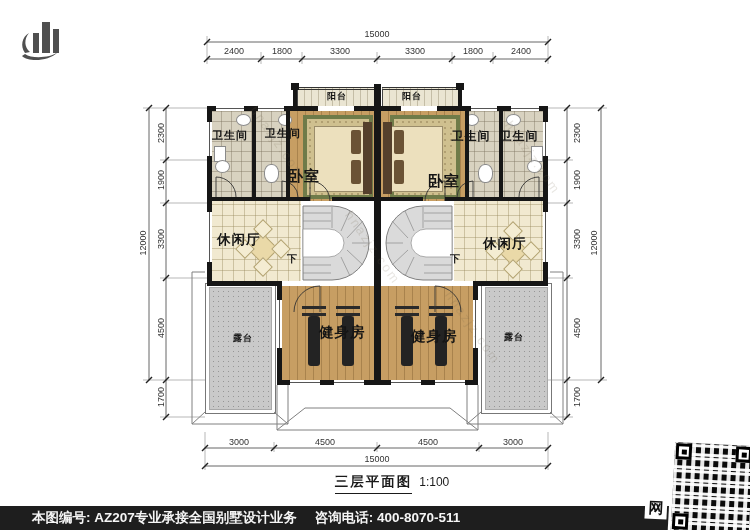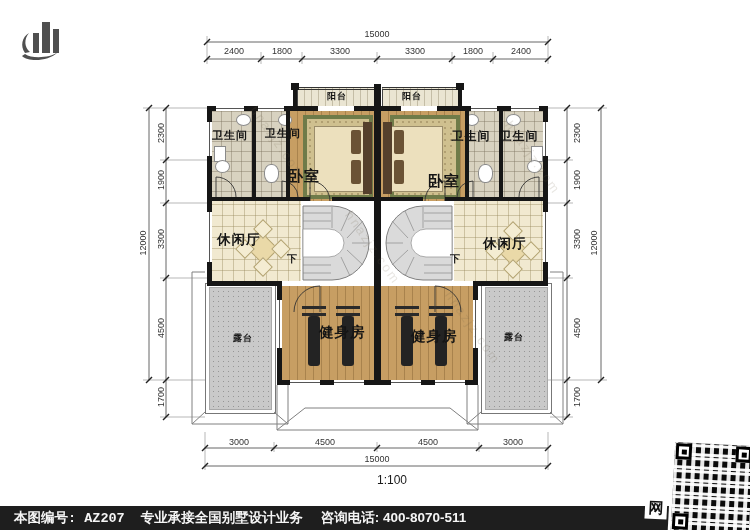--- a/index.html
+++ b/index.html
@@ -45,23 +45,23 @@
   .rl{position:absolute;font-weight:bold;color:#151515;letter-spacing:1px;z-index:6;white-space:nowrap;text-align:center;}
   .dim{position:absolute;width:34px;font-size:9px;color:#333;text-align:center;z-index:6;white-space:nowrap;}
   .dimv{transform:rotate(-90deg);}
   .caption{position:absolute;left:322px;top:473px;width:140px;display:flex;align-items:baseline;justify-content:center;gap:7px;z-index:6;}
   .caption .t{font-size:13.5px;font-weight:bold;color:#1a1a1a;border-bottom:1.5px solid #1a1a1a;padding-bottom:2px;letter-spacing:2px;}
   .caption .s{font-size:12px;color:#1a1a1a;}
   .wm{position:absolute;z-index:7;font-size:13px;color:rgba(110,98,75,.16);letter-spacing:2px;transform:rotate(55deg);pointer-events:none;}
   
   #footer{position:absolute;left:0;top:506px;width:750px;height:24px;background:#1e1e1e;z-index:10;
           display:flex;align-items:center;color:#f5f5f5;font-size:13.5px;font-weight:bold;}
-  #footer .no{margin-left:14px;font-family:Liberation Mono, monospace;}
+  #footer .no{margin-left:32px;}
   #footer .co{margin-left:62px;}
-  #footer .sl{margin-left:16px;}
+  #footer .sl{margin-left:0;}
   #footer .ph{margin-left:18px;}
   
   #qr{position:absolute;left:670px;top:441px;width:78px;height:88px;background:#fff;padding:3px;z-index:11;transform:rotate(3deg);}
   #qr .mod{position:relative;width:100%;height:100%;background-color:#0a0a0a;background-image:
      repeating-linear-gradient(0deg,rgba(255,255,255,.95) 0 3px,transparent 3px 9px),
      repeating-linear-gradient(90deg,rgba(255,255,255,.9) 0 3px,transparent 3px 8px);
      background-size:11px 13px,9px 11px;}
   .finder{position:absolute;width:16px;height:16px;background:#fff;border:3px solid #000;box-sizing:border-box;}
   .finder::after{content:"";position:absolute;left:2.5px;top:2.5px;width:5px;height:5px;background:#000;}
   #webbadge{position:absolute;left:645px;top:497px;width:22px;height:22px;background:#fff;z-index:12;
@@ -343,20 +343,21 @@
   <div class="dim dimv" style="left:144px;top:392px;">1700</div>
   <div class="dim dimv" style="left:126px;top:238px;">12000</div>
   <div class="dim dimv" style="left:560px;top:128px;">2300</div>
   <div class="dim dimv" style="left:560px;top:175px;">1900</div>
   <div class="dim dimv" style="left:560px;top:234px;">3300</div>
   <div class="dim dimv" style="left:560px;top:323px;">4500</div>
   <div class="dim dimv" style="left:560px;top:392px;">1700</div>
   <div class="dim dimv" style="left:577px;top:238px;">12000</div>
 
   <div class="caption">
+    <span class="t">三层平面图</span>
     <span class="s">1:100</span>
   </div>
 
   <div class="wm" style="left:235px;top:135px;">hnazjz.com</div>
   <div class="wm" style="left:330px;top:240px;">hnazjz.com</div>
   <div class="wm" style="left:430px;top:320px;">hnazjz.com</div>
   <div class="wm" style="left:490px;top:150px;">hnazjz.com</div>
 
   <div id="footer">
     <span class="no">本图编号: AZ207</span>

